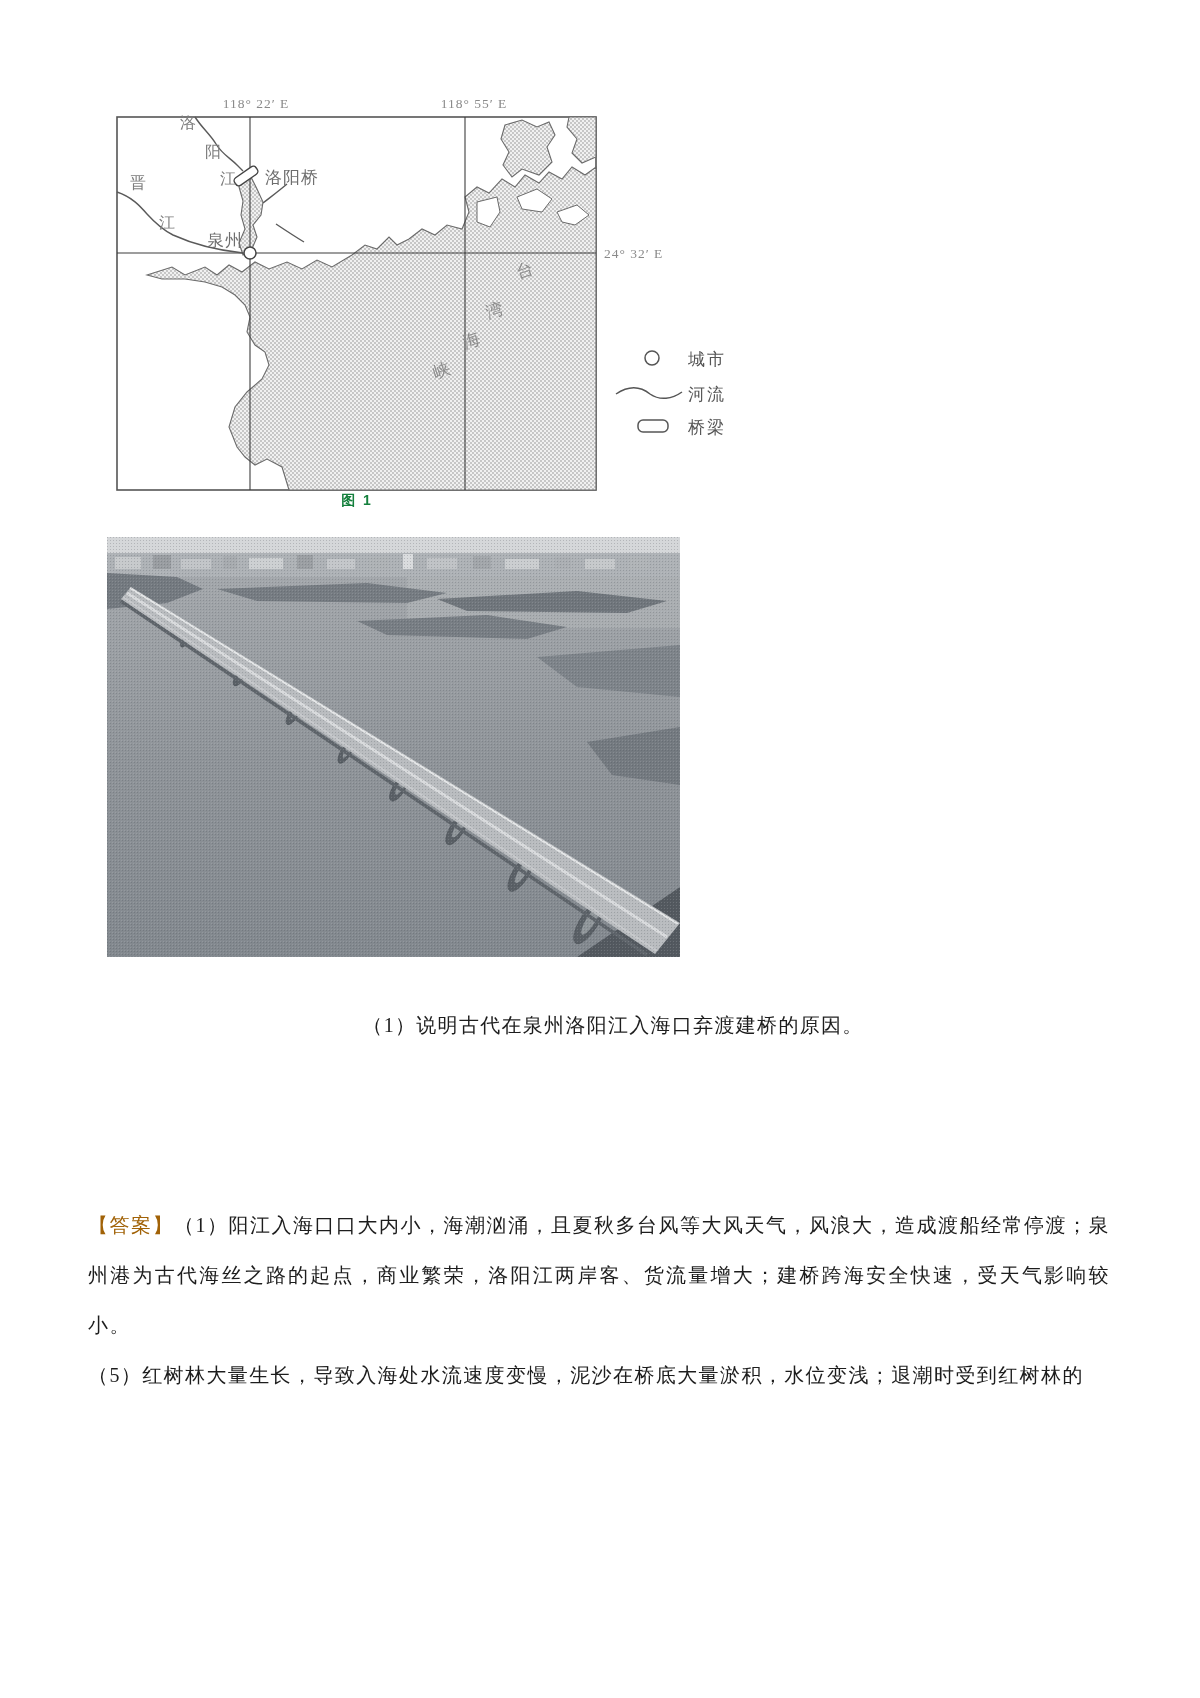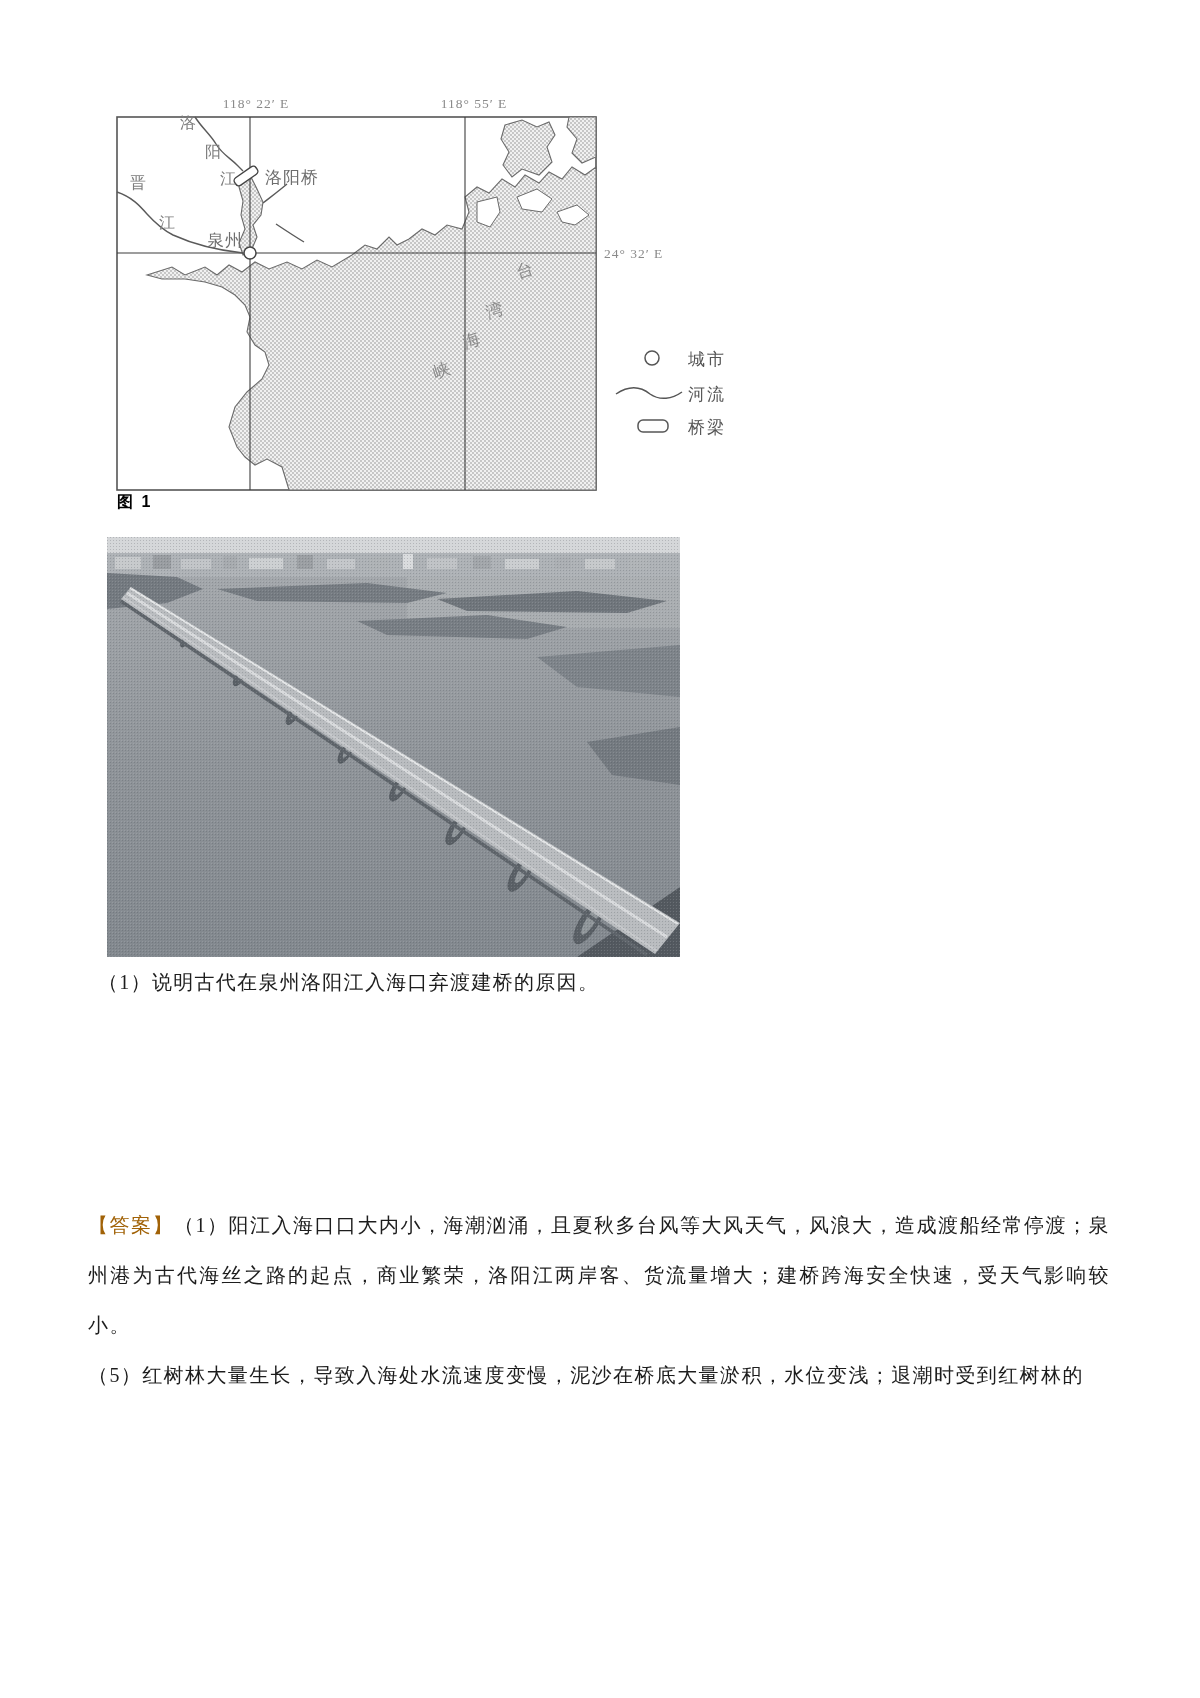--- a/index.html
+++ b/index.html
@@ -9,22 +9,23 @@
     margin:0 auto;
     background:#ffffff;
     font-family:"Liberation Serif", serif;
     color:#1c1c1c;
     overflow:hidden;
   }
   .abs{position:absolute;}
   .fig-caption{
     font-family:"Liberation Sans", sans-serif;
     font-weight:bold;
-    font-size:16px;
-    color:#000000;
+    font-size:14px;
+    color:#15803d;
+    text-align:center;
     letter-spacing:2px;
   }
   .question-line{
     left:98px;
     width:1030px;
     font-size:20px;
     letter-spacing:1.3px;
     color:#1d1d1d;
     white-space:nowrap;
   }
@@ -207,20 +208,20 @@
       <polygon points="24,50 573,386 548,417 14,62" fill="#b9bcbf"></polygon>
       <line x1="20" y1="56" x2="560" y2="400" stroke="#d9dbdd" stroke-width="3"></line>
       <line x1="23" y1="51" x2="571" y2="387" stroke="#e5e7e8" stroke-width="1.8"></line>
       <line x1="16" y1="60" x2="550" y2="414" stroke="#c7c9cc" stroke-width="1.8"></line>
     </g>
 
     <rect x="0" y="0" width="573" height="420" fill="url(#dither)"></rect>
   </svg>
 
 
-  <div class="abs question-line" style="top:969px;">（1）说明古代在泉州洛阳江入海口弃渡建桥的原因。</div>
+  <div class="abs question-line" style="top:1012px;text-align:center;">（1）说明古代在泉州洛阳江入海口弃渡建桥的原因。</div>
 
   <div class="abs answers">
     <p><span class="ans-label">【答案】</span><span>（1）阳江入海口口大内小，海潮汹涌，且夏秋多台风等大风天气，风浪大，造成渡船经常停渡；泉州港为古代海丝之路的起点，商业繁荣，洛阳江两岸客、货流量增大；建桥跨海安全快速，受天气影响较小。</span></p>
     <p>（5）红树林大量生长，导致入海处水流速度变慢，泥沙在桥底大量淤积，水位变浅；退潮时受到红树林的</p>
   </div>
 
 </div>
 
 </body></html>

